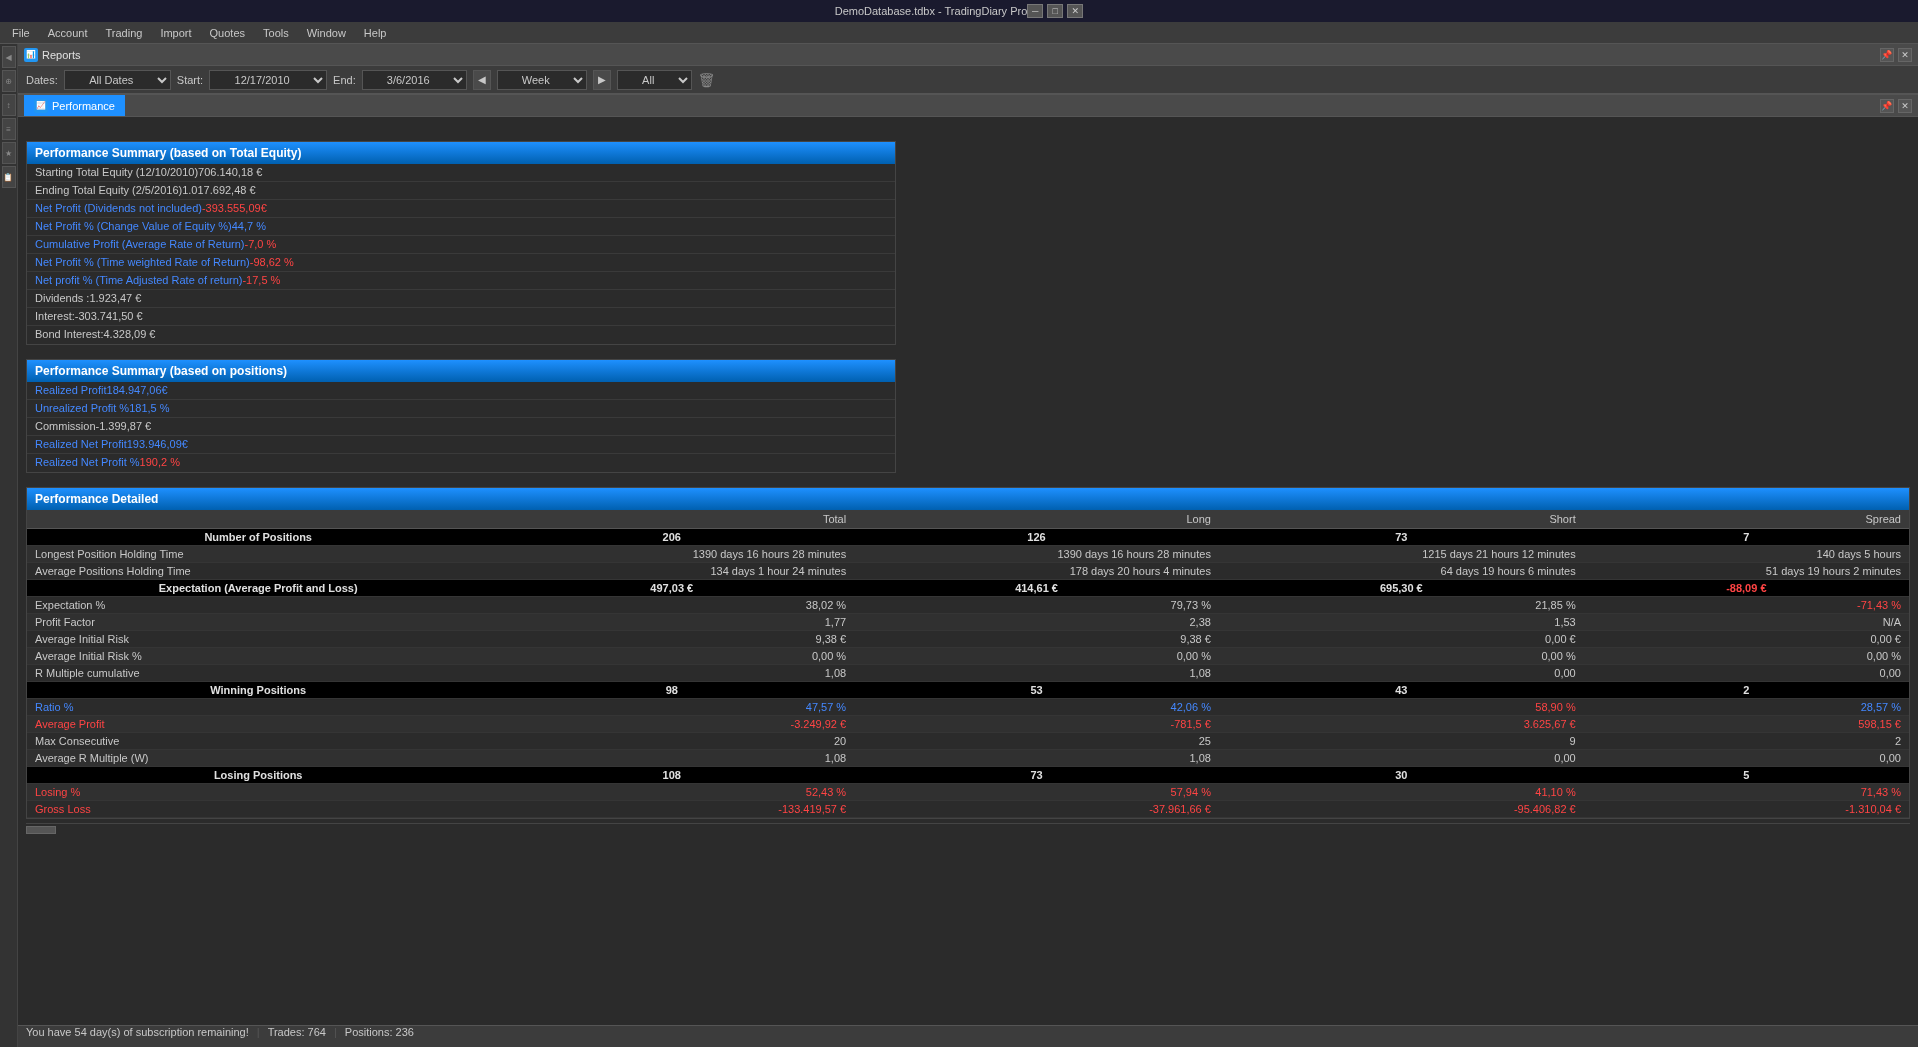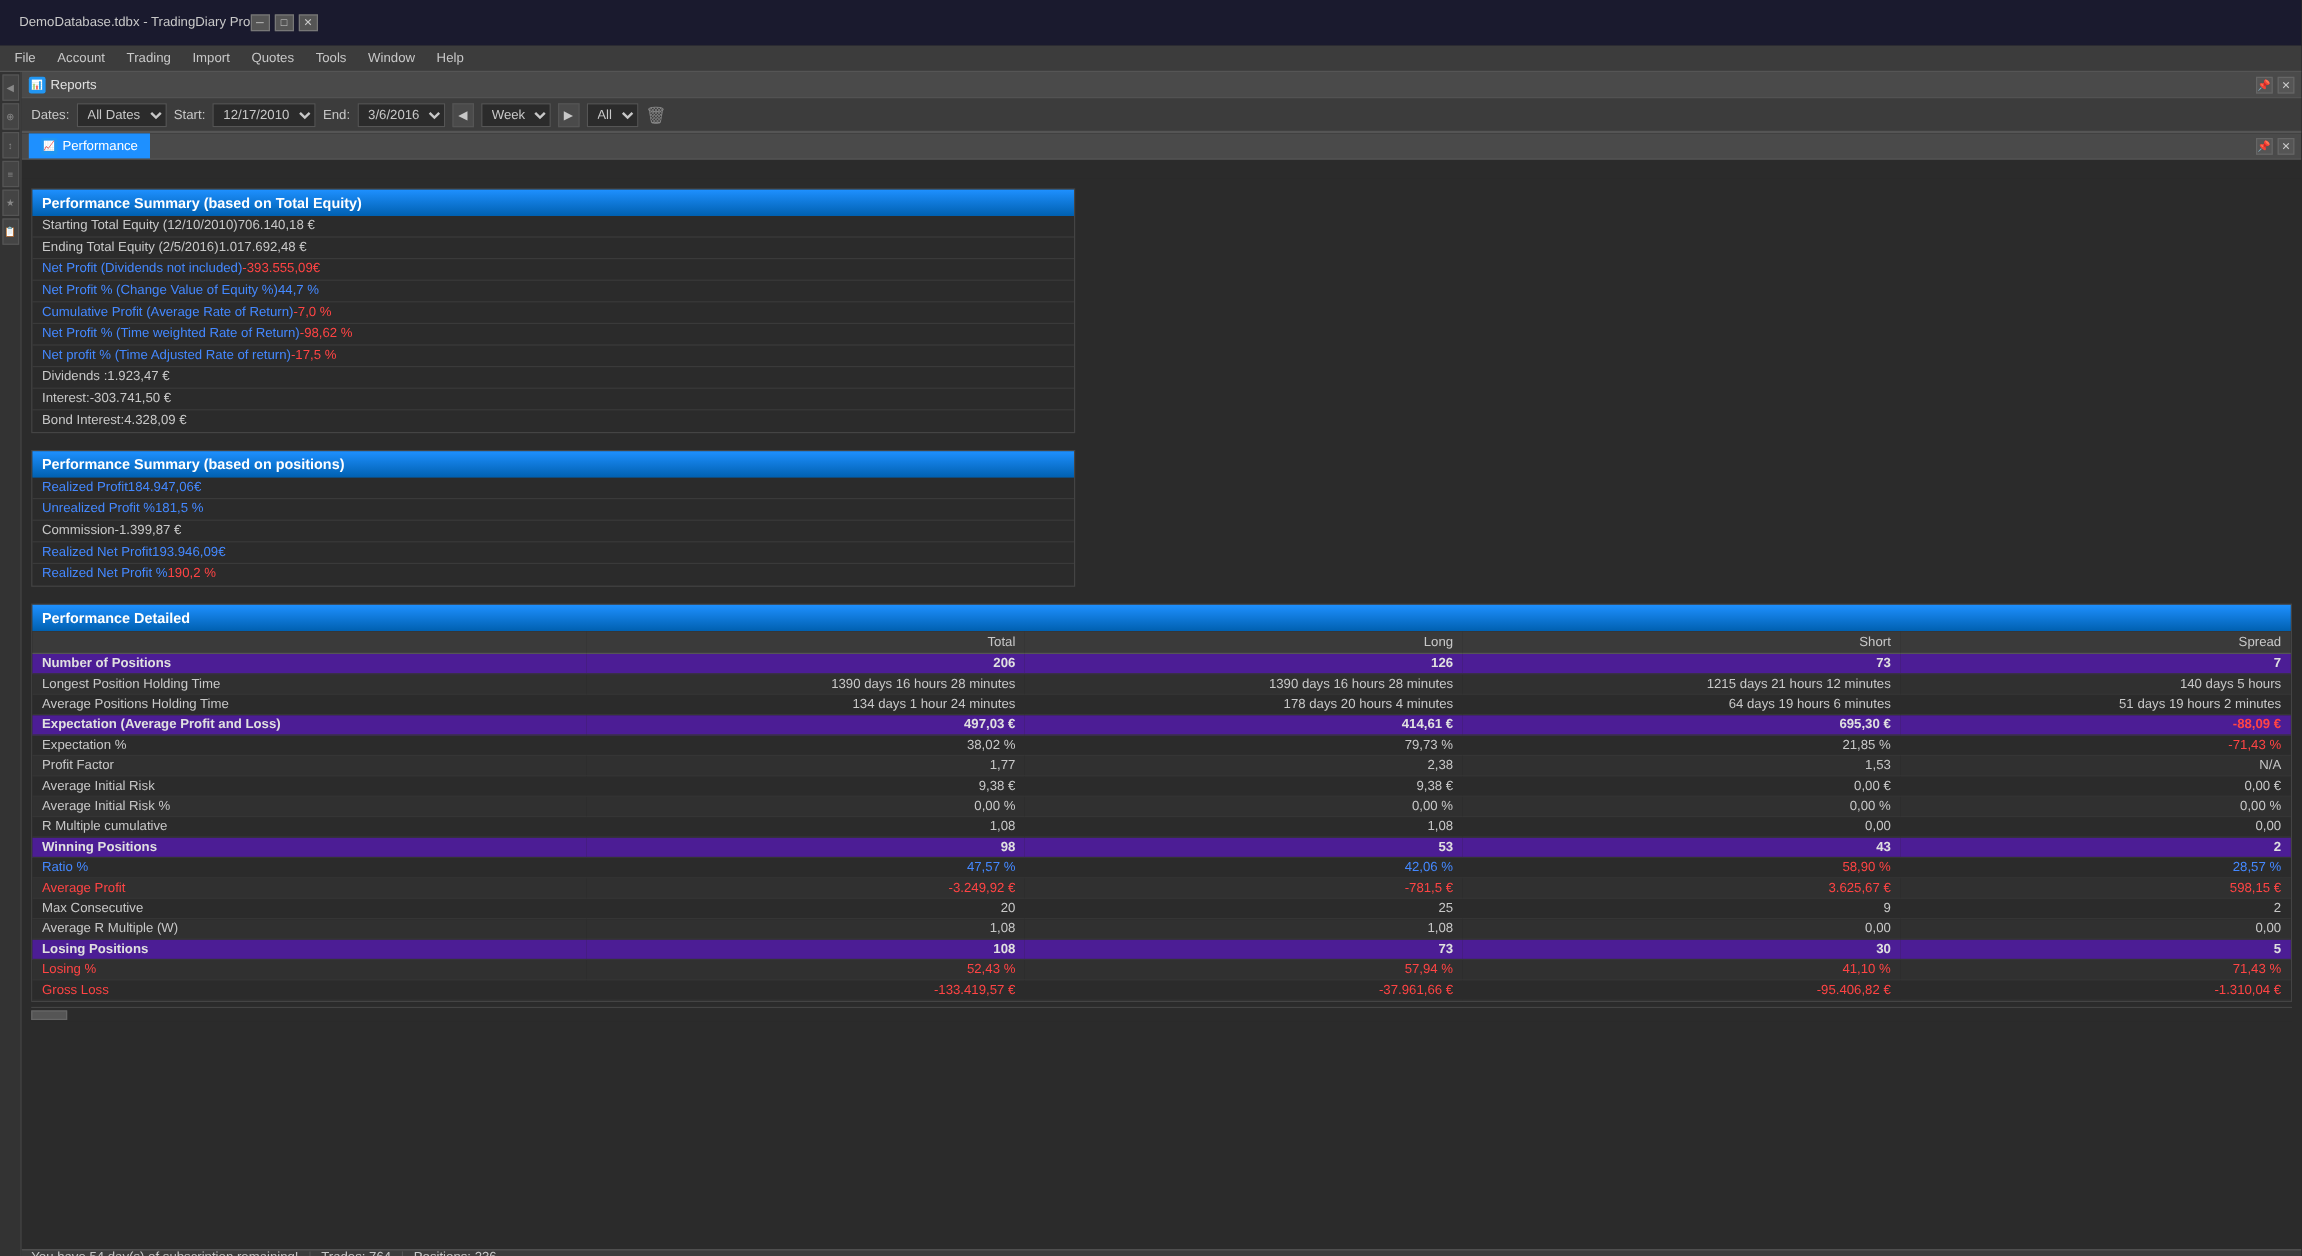--- a/index.html
+++ b/index.html
@@ -9,24 +9,24 @@
       background: #2b2b2b;
       color: #c8c8c8;
       width: 1918px;
       height: 1047px;
       overflow: hidden;
     }
 
     
     .title-bar {
       background: #1a1a2e;
-      height: 38px;
-      display: flex;
-      align-items: center;
-      justify-content: flex-start;
+      height: 22px;
+      display: flex;
+      align-items: center;
+      justify-content: center;
       padding: 0 16px;
       color: #c8c8c8;
       font-size: 11px;
     }
     .title-bar-controls {
       display: flex;
       gap: 4px;
     }
     .title-bar-btn {
       width: 16px;
@@ -133,23 +133,24 @@
       border-bottom: 1px solid #555;
     }
     .toolbar-label {
       color: #c8c8c8;
       font-size: 11px;
     }
     .toolbar-select {
       background: #2b2b2b;
       border: 1px solid #555;
       color: #c8c8c8;
-      padding: 2px 4px;
+      padding: 2px 20px;
       font-size: 11px;
       height: 20px;
+      text-align: center;
     }
     .nav-arrow {
       background: #4a4a4a;
       border: 1px solid #555;
       color: #c8c8c8;
       width: 18px;
       height: 20px;
       display: flex;
       align-items: center;
       justify-content: center;
@@ -226,21 +227,22 @@
       text-align: right;
       border-bottom: 1px solid #353535;
       font-size: 11px;
       color: #c8c8c8;
     }
     .detailed-table td:first-child { text-align: left; }
     .detailed-table tr:nth-child(even) td { background: #303030; }
     .detailed-table tr.section-header td {
       font-weight: bold;
       color: #e0e0e0;
-      background: #4c1d95;
+      background: #000000;
+      text-align: center;
     }
     .red-val { color: #ff4444 !important; }
     .blue-val { color: #4488ff !important; }
 
     
     .status-bar {
       height: 22px;
       background: #3c3c3c;
       border-top: 1px solid #555;
       display: flex;

